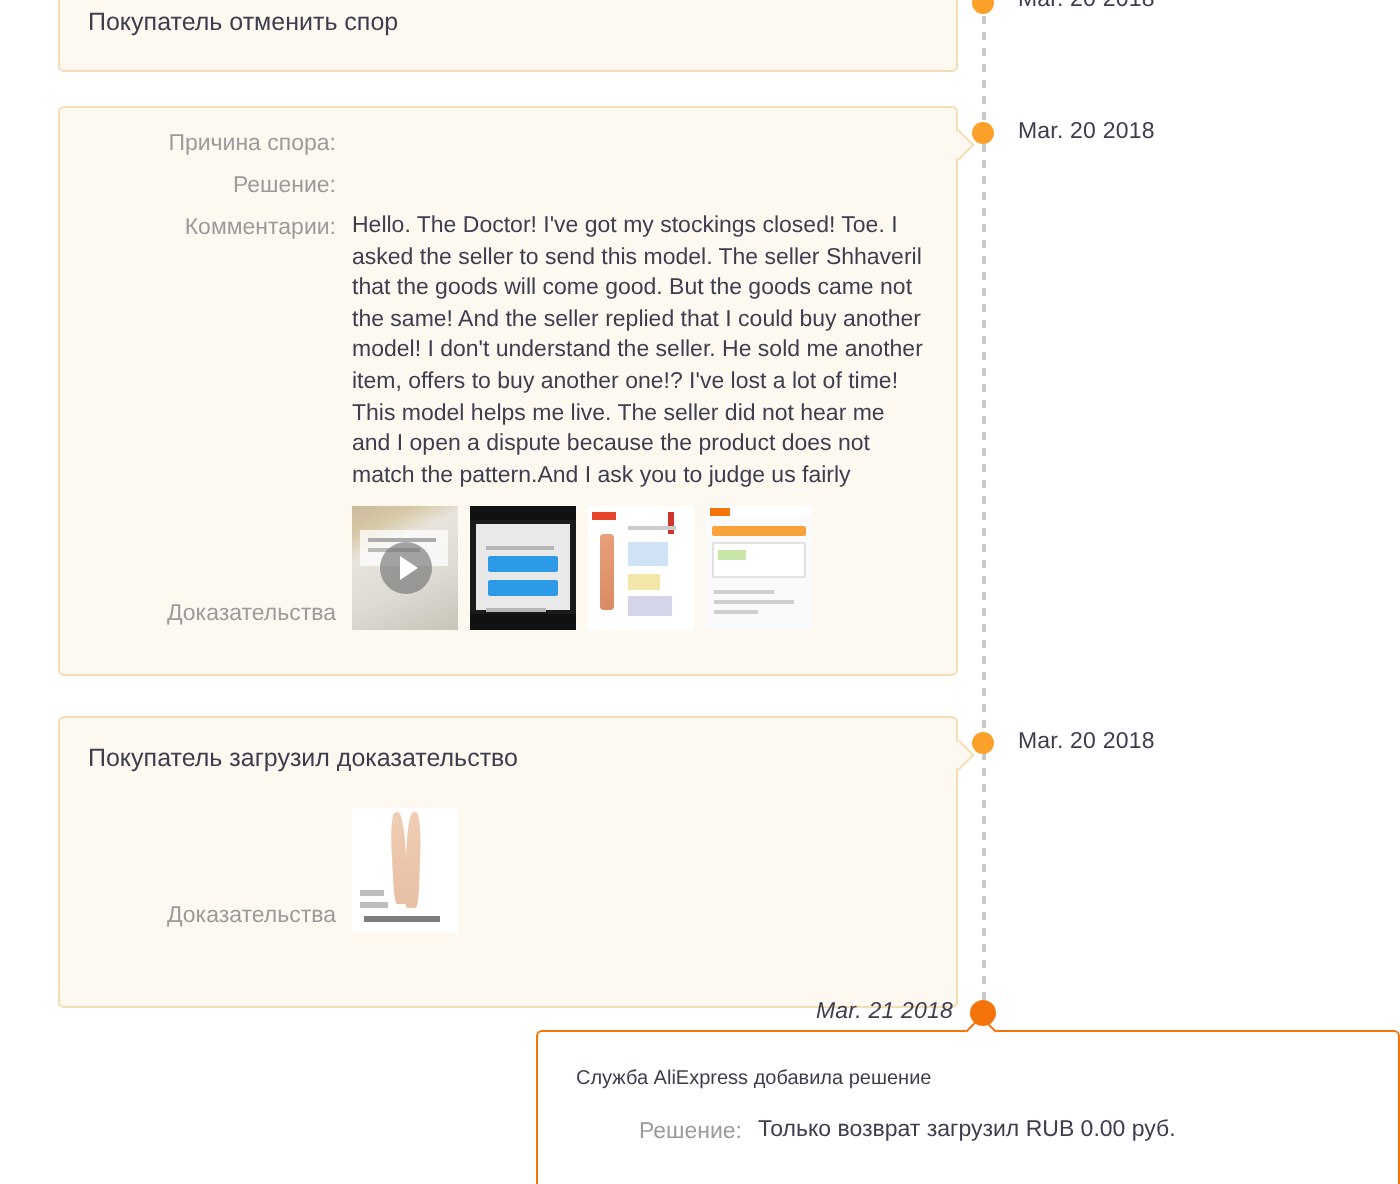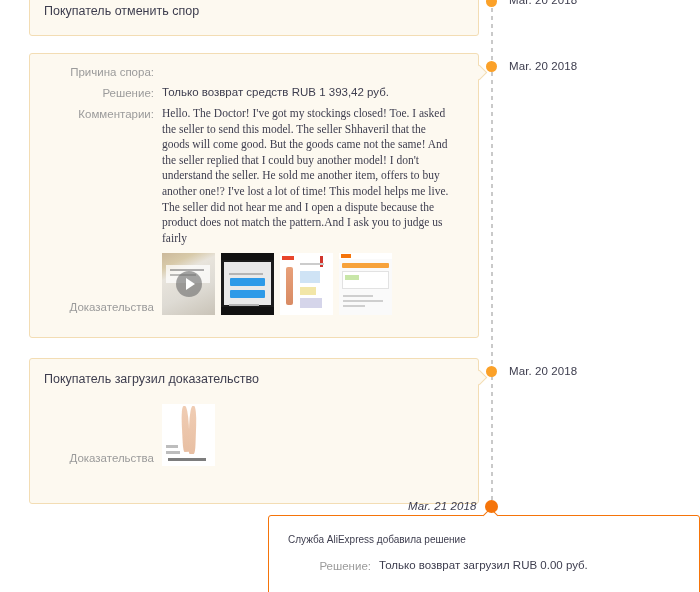--- a/index.html
+++ b/index.html
@@ -83,21 +83,21 @@
   }
   .notch::after { content: none; }
 
   .card-title {
     font-size: 12.5px;
     color: #3d3d4e;
     padding: 12px 0 0 14px;
     line-height: 1.3;
   }
 
-  .rows { padding: 10px 14px 14px 10px; }
+  .rows { padding: 10px 14px 14px 24px; }
 
   .row {
     display: flex;
     align-items: flex-start;
     margin-bottom: 5px;
   }
   .row-label {
     width: 122px;
     min-width: 122px;
     text-align: right;
@@ -106,21 +106,21 @@
     padding-right: 8px;
     line-height: 15px;
     padding-top: 1px;
   }
   .row-value {
     font-size: 11.5px;
     color: #3d3d4e;
     line-height: 15px;
     max-width: 290px;
   }
-  .row-value.para { line-height: 15.6px; font-family: Liberation Serif, serif; }
+  .row-value.para { line-height: 15.6px; }
 
   
   .evidence-row { margin-top: 7px; align-items: flex-end; }
   .thumbs { display: flex; gap: 6px; }
 
   .thumb {
     width: 53px;
     height: 62px;
     background: #ffffff;
     position: relative;
@@ -252,21 +252,20 @@
 
 
     <div class="rows">
 
       <div class="row">
         <div class="row-label">Причина спора:</div>
       </div>
 
       <div class="row">
         <div class="row-label">Решение:</div>
-        <div class="row-value">Только возврат средств RUB 1 393,42 руб.</div>
       </div>
 
       <div class="row">
         <div class="row-label">Комментарии:</div>
         <div class="row-value para">Hello. The Doctor! I've got my stockings closed! Toe. I asked the seller to send this model. The seller Shhaveril that the goods will come good. But the goods came not the same! And the seller replied that I could buy another model! I don't understand the seller. He sold me another item, offers to buy another one!? I've lost a lot of time! This model helps me live. The seller did not hear me and I open a dispute because the product does not match the pattern.And I ask you to judge us fairly</div>
       </div>
 
       <div class="row evidence-row">
         <div class="row-label">Доказательства</div>
         <div class="thumbs">

